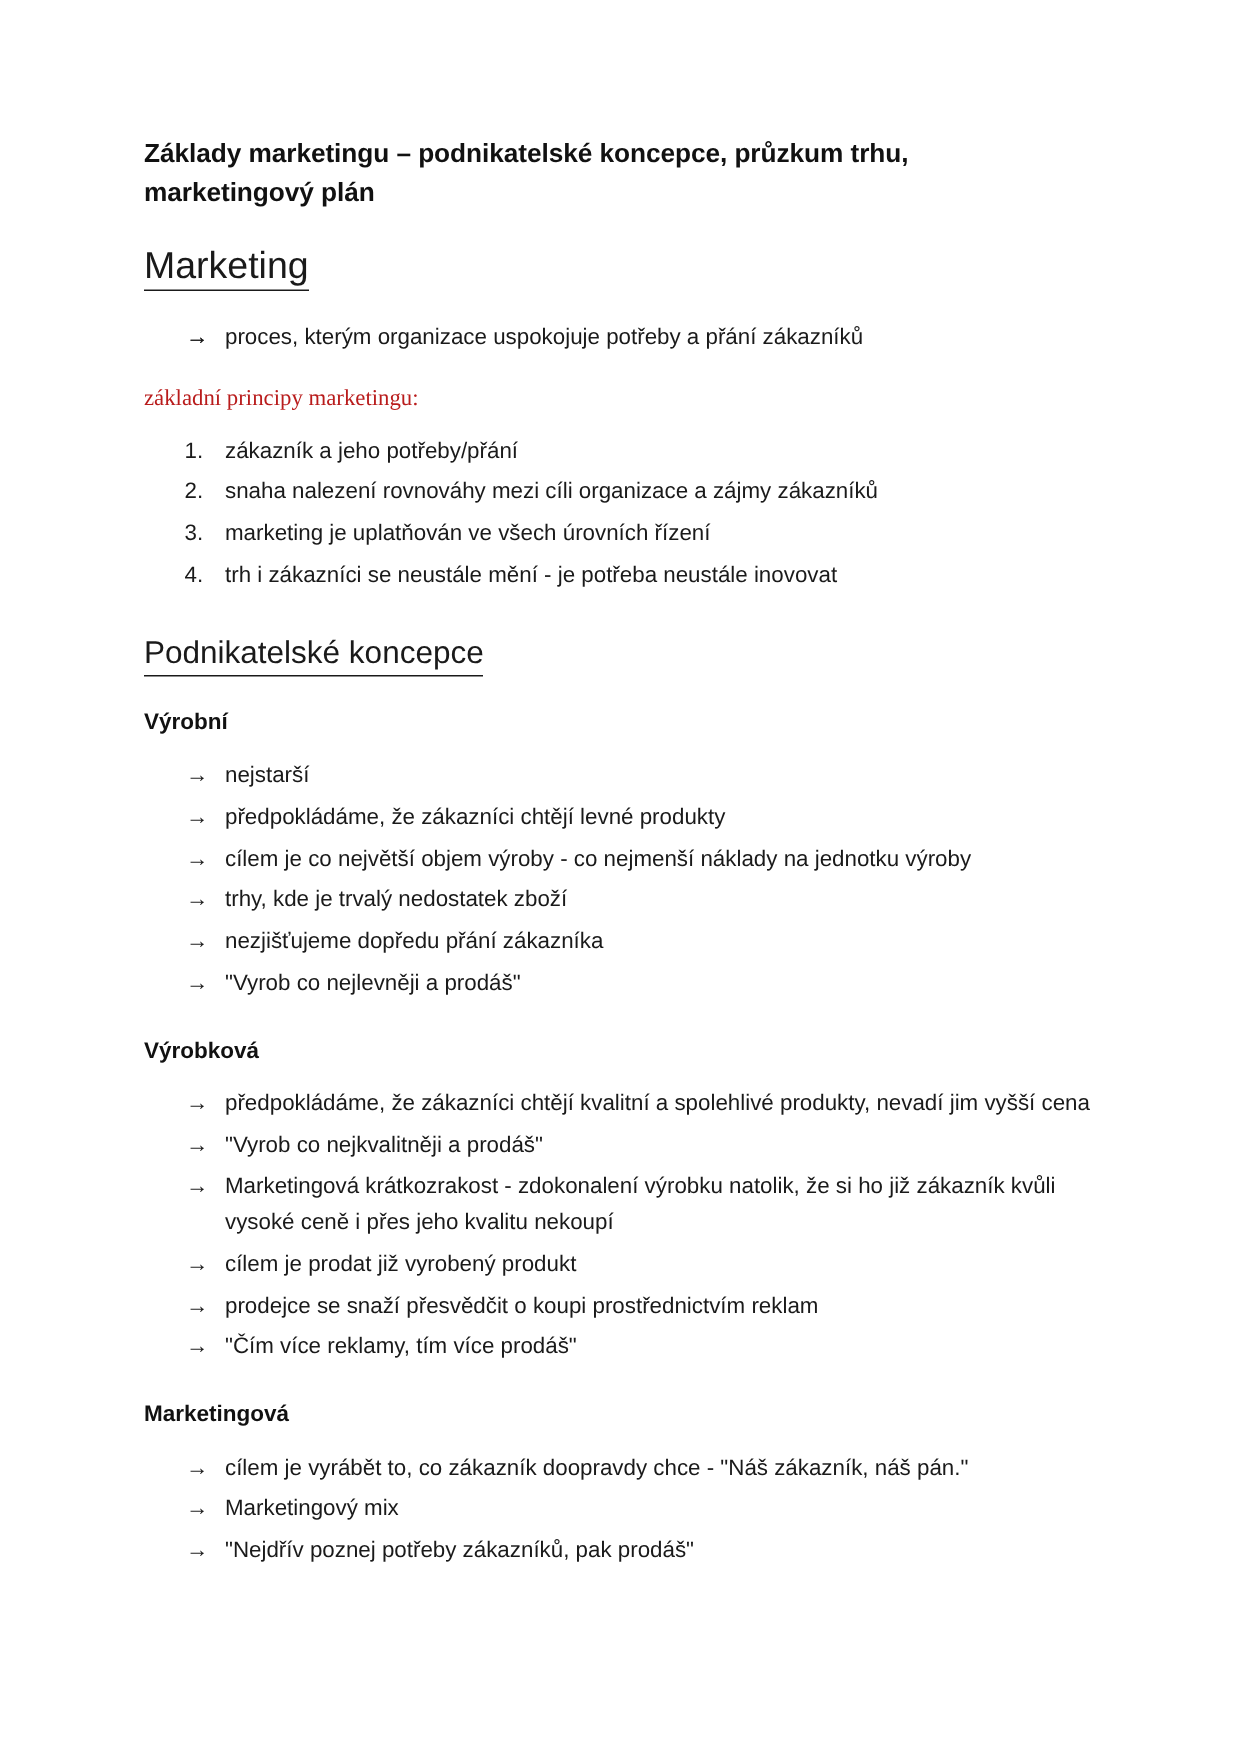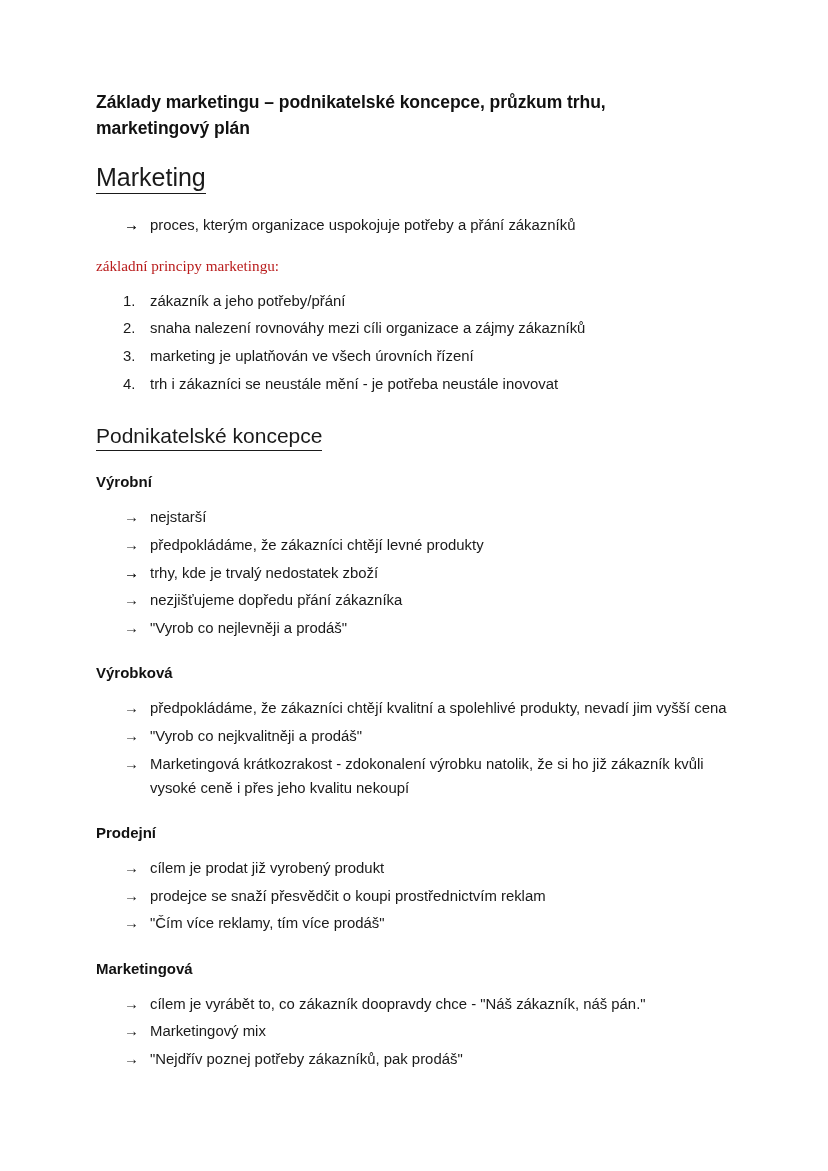--- a/index.html
+++ b/index.html
@@ -146,34 +146,33 @@
     <li><span>marketing je uplatňován ve všech úrovních řízení</span></li>
     <li><span>trh i zákazníci se neustále mění - je potřeba neustále inovovat</span></li>
   </ol>
 
   <div class="h-section"><span class="txt">Podnikatelské koncepce</span></div>
 
   <div class="h-bold">Výrobní</div>
   <ul class="arrow-list">
     <li><span class="arrow">→</span><span>nejstarší</span></li>
     <li><span class="arrow">→</span><span>předpokládáme, že zákazníci chtějí levné produkty</span></li>
-    <li><span class="arrow">→</span></li>
+    <li><span class="arrow">→</span><span>cílem je co největší objem výroby - co nejmenší náklady na jednotku výroby</span></li>
     <li><span class="arrow">→</span><span>trhy, kde je trvalý nedostatek zboží</span></li>
     <li><span class="arrow">→</span><span>nezjišťujeme dopředu přání zákazníka</span></li>
     <li><span class="arrow">→</span><span>"Vyrob co nejlevněji a prodáš"</span></li>
   </ul>
 
   <div class="h-bold">Výrobková</div>
   <ul class="arrow-list">
     <li><span class="arrow">→</span><span>předpokládáme, že zákazníci chtějí kvalitní a spolehlivé produkty, nevadí jim vyšší cena</span></li>
     <li><span class="arrow">→</span><span>"Vyrob co nejkvalitněji a prodáš"</span></li>
     <li><span class="arrow">→</span><span>Marketingová krátkozrakost - zdokonalení výrobku natolik, že si ho již zákazník kvůli vysoké ceně i přes jeho kvalitu nekoupí</span></li>
   </ul>
 
-  <div class="h-bold">Prodejní</div>
   <ul class="arrow-list">
     <li><span class="arrow">→</span><span>cílem je prodat již vyrobený produkt</span></li>
     <li><span class="arrow">→</span><span>prodejce se snaží přesvědčit o koupi prostřednictvím reklam</span></li>
     <li><span class="arrow">→</span><span>"Čím více reklamy, tím více prodáš"</span></li>
   </ul>
 
   <div class="h-bold">Marketingová</div>
   <ul class="arrow-list">
     <li><span class="arrow">→</span><span>cílem je vyrábět to, co zákazník doopravdy chce - "Náš zákazník, náš pán."</span></li>
     <li><span class="arrow">→</span><span>Marketingový mix</span></li>

